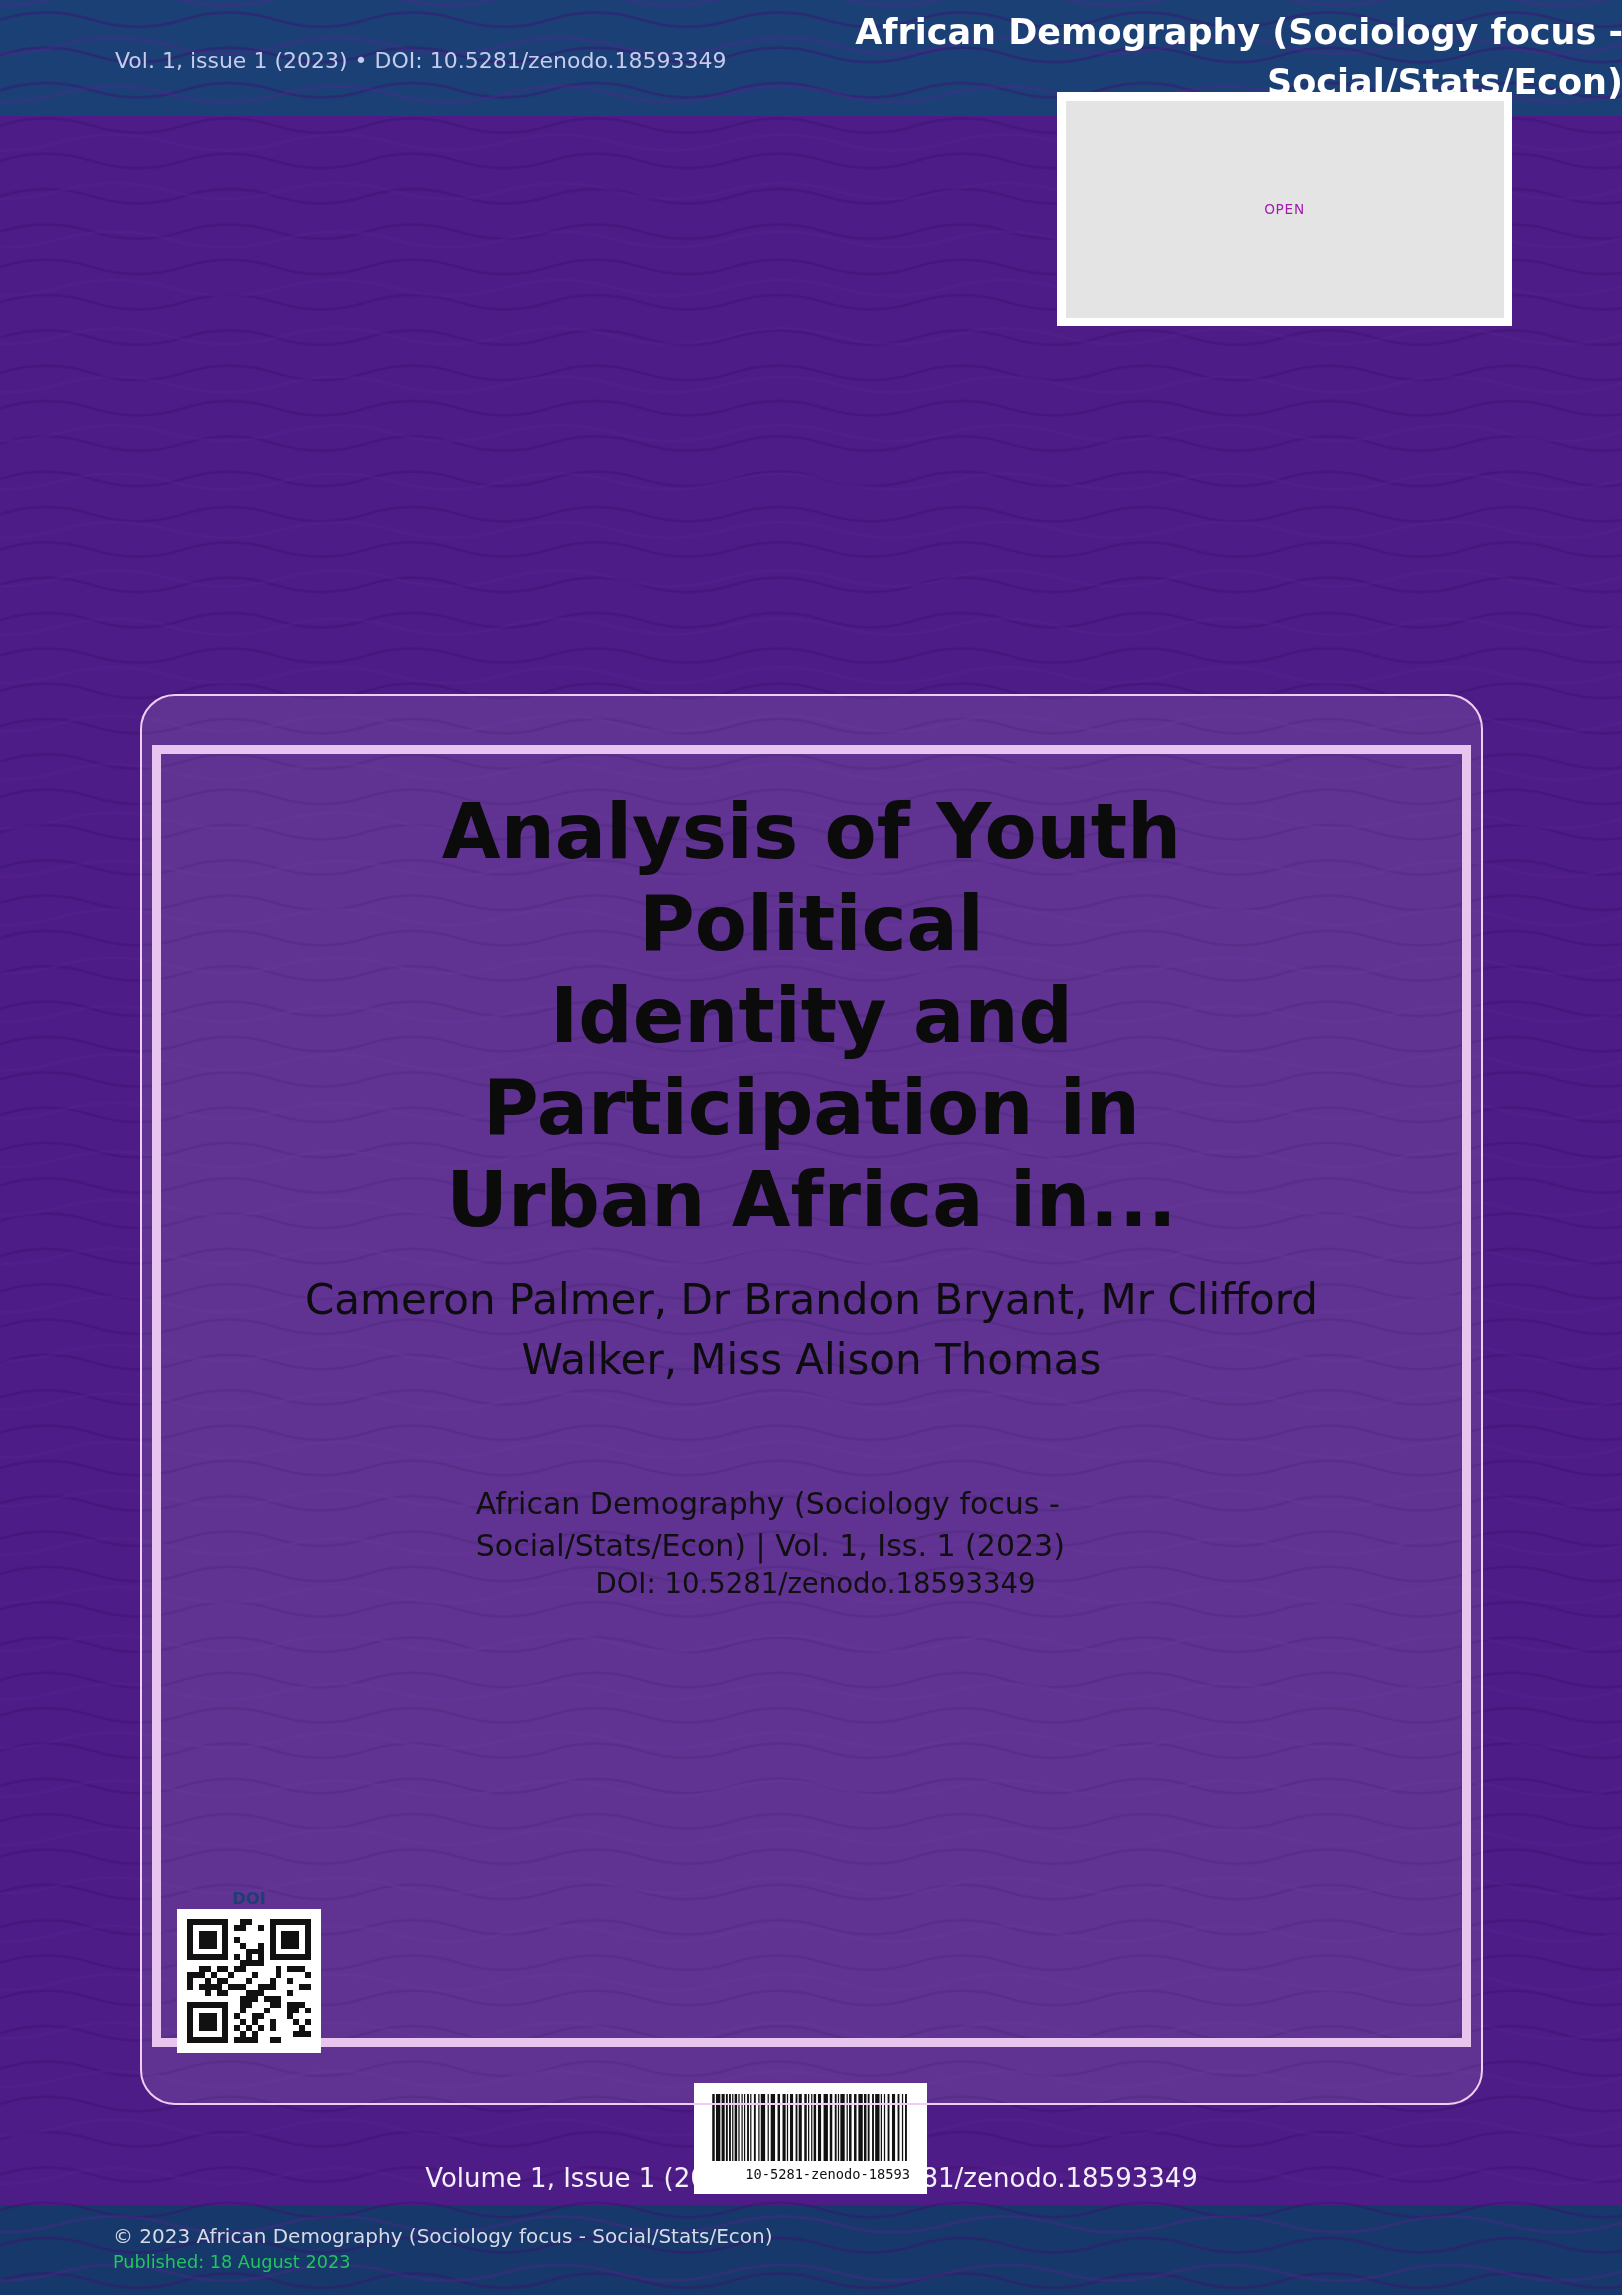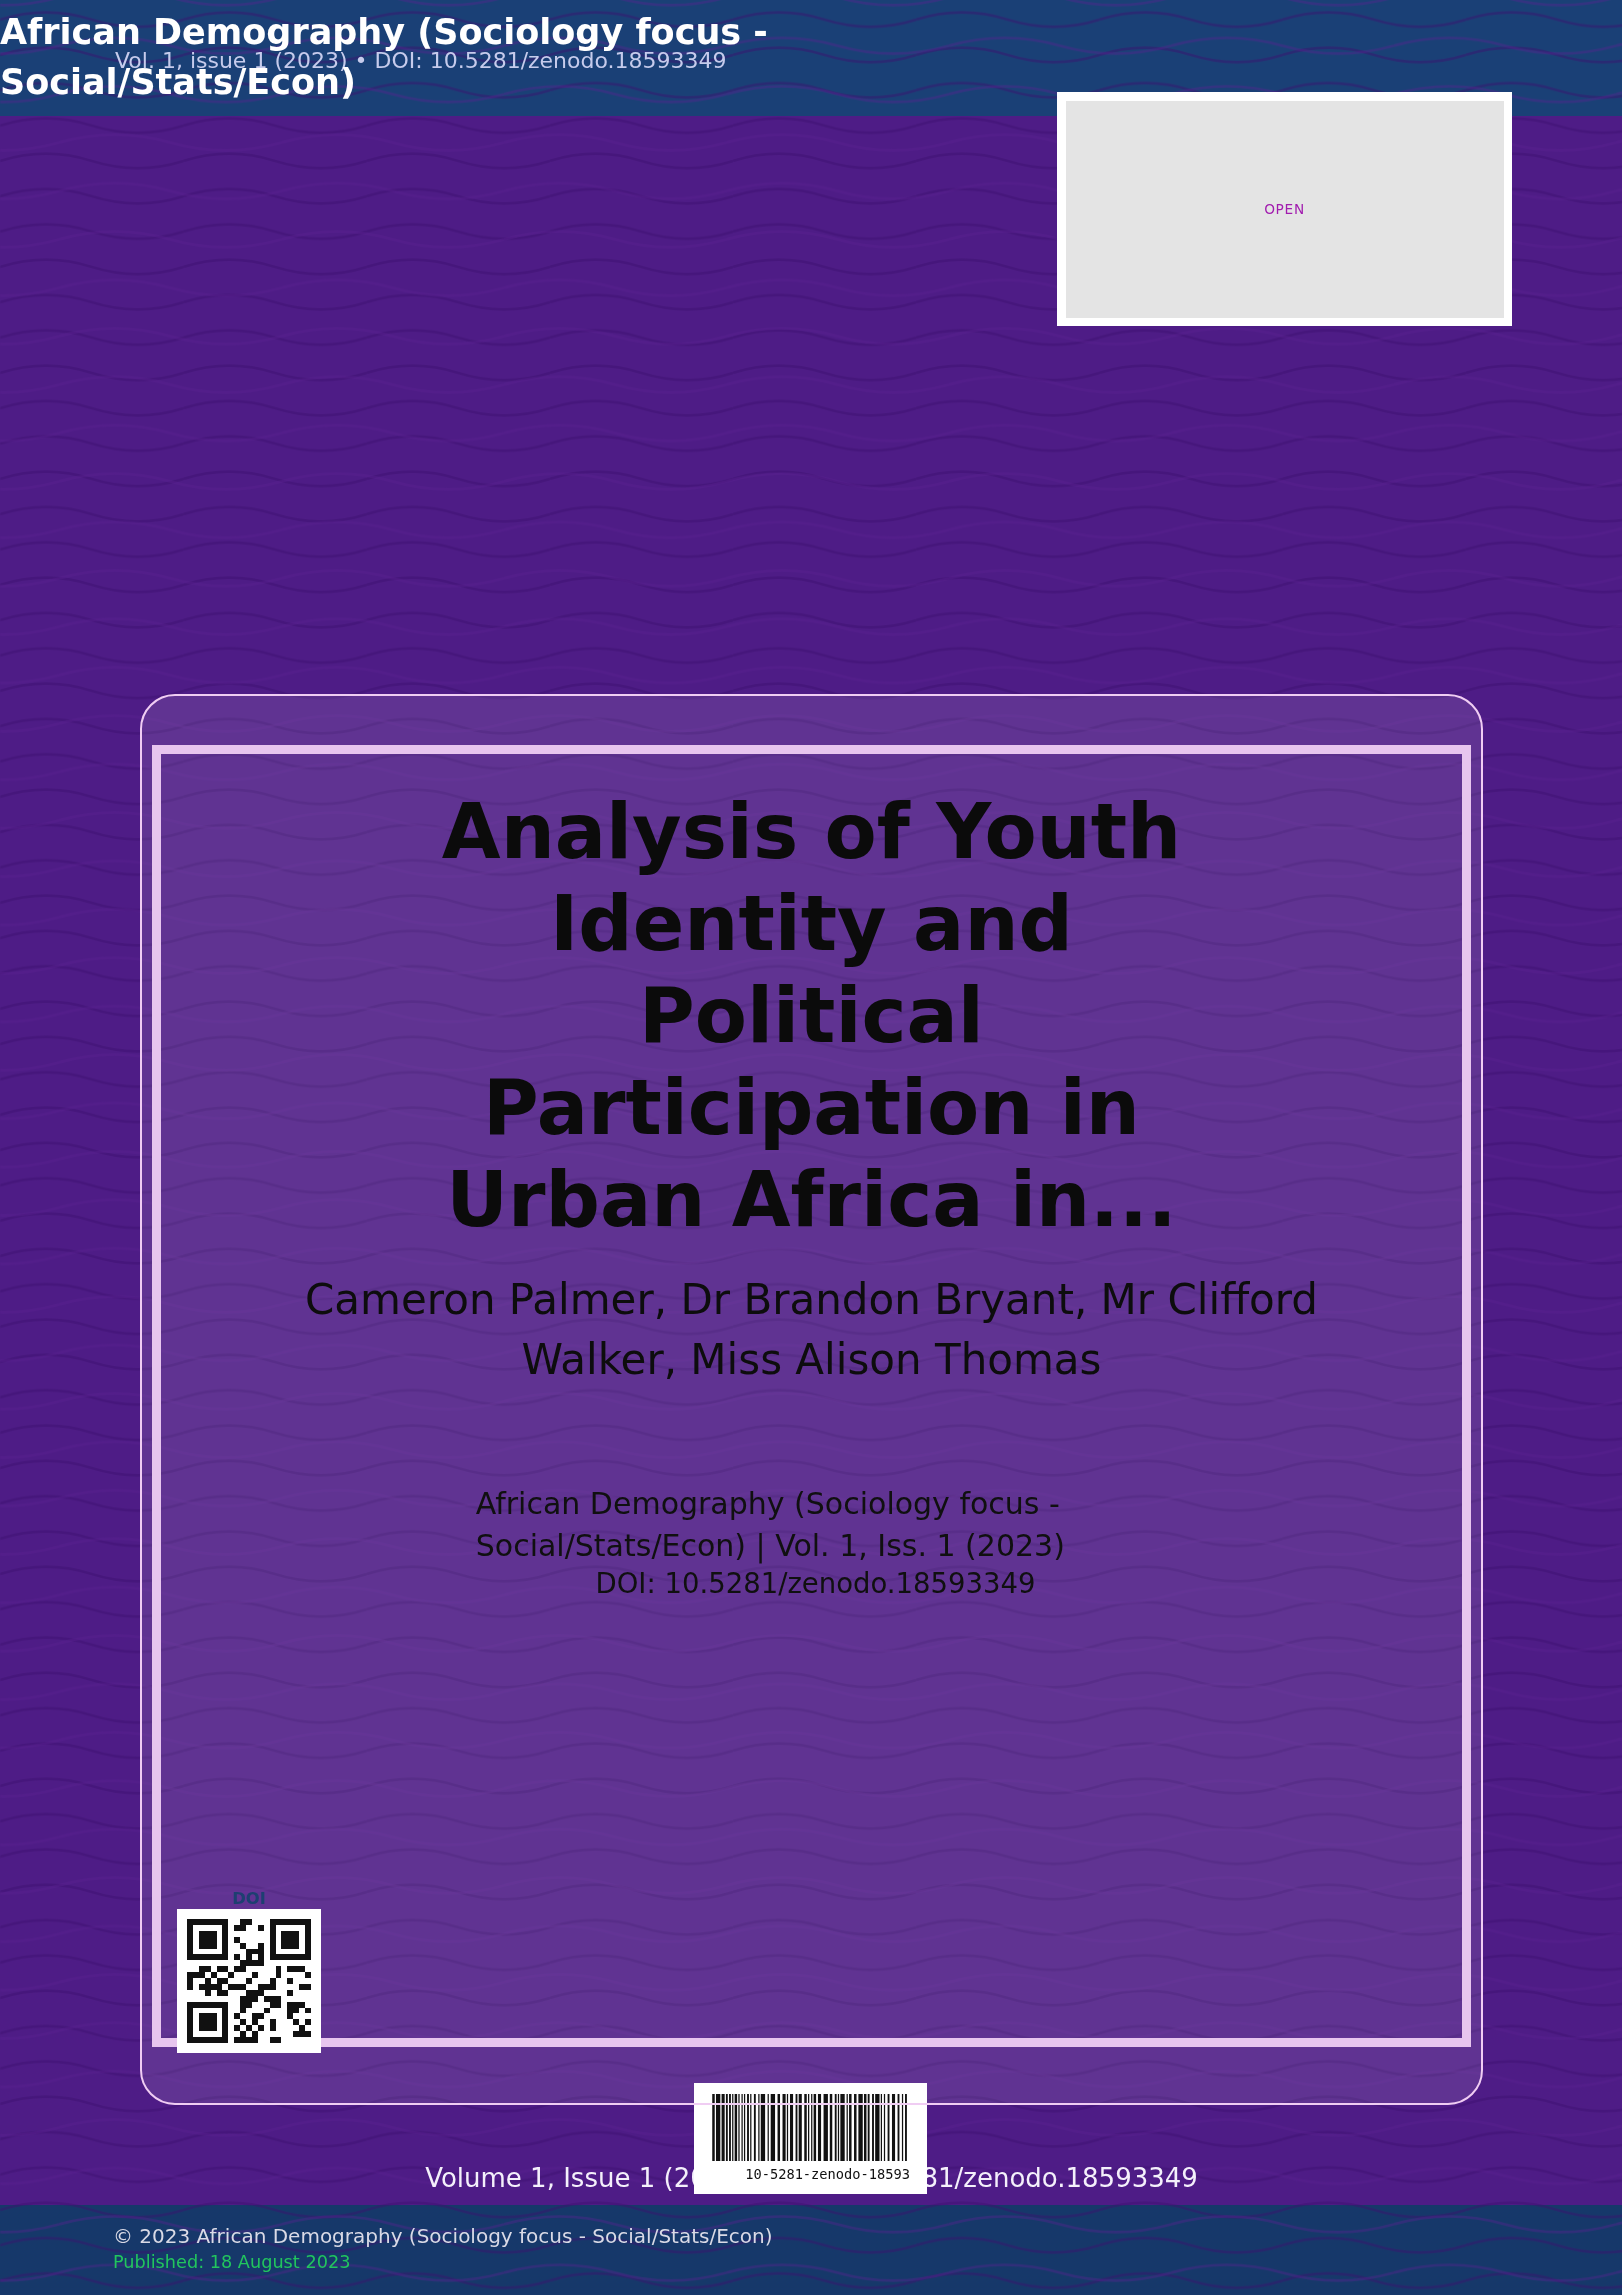--- a/index.html
+++ b/index.html
@@ -23,21 +23,21 @@
   .waves {
     position:absolute; left:0; top:0; z-index:1; pointer-events:none;
   }
   
   .header-meta {
     position:absolute; left:115px; top:48px; z-index:2;
     font-size:22px; color:#c6cbec; white-space:nowrap;
   }
   .header-title {
     position:absolute; left:0; top:6.5px; width:1623px; z-index:3;
-    text-align:left; font-size:35px; line-height:50px; font-weight:bold;
+    text-align:right; font-size:35px; line-height:50px; font-weight:bold;
     color:#ffffff;
   }
   .header-title .tline { display:block; }
   
   .open-box {
     position:absolute; left:1057px; top:92px; width:455px; height:234px;
     background:#ffffff; z-index:4; padding:8.5px;
   }
   .open-box-inner {
     width:100%; height:100%; background:#e4e4e4;
@@ -144,22 +144,22 @@
   <div class="open-box-inner">
     <span class="open-label">OPEN</span>
   </div>
 </div>
 
 <div class="card">
   <div class="inner-frame"></div>
 
   <div class="article-title">
     <span class="aline">Analysis of Youth</span>
+    <span class="aline">Political</span>
     <span class="aline">Identity and</span>
-    <span class="aline">Political</span>
     <span class="aline">Participation in</span>
     <span class="aline">Urban Africa in...</span>
   </div>
 
   <div class="authors">Cameron Palmer, Dr Brandon Bryant, Mr Clifford Walker, Miss Alison Thomas</div>
 
 
   <div class="journal-line">African Demography (Sociology focus - Social/Stats/Econ) | Vol. 1, Iss. 1 (2023)</div>
 
   <div class="doi-line">DOI: 10.5281/zenodo.18593349</div>

